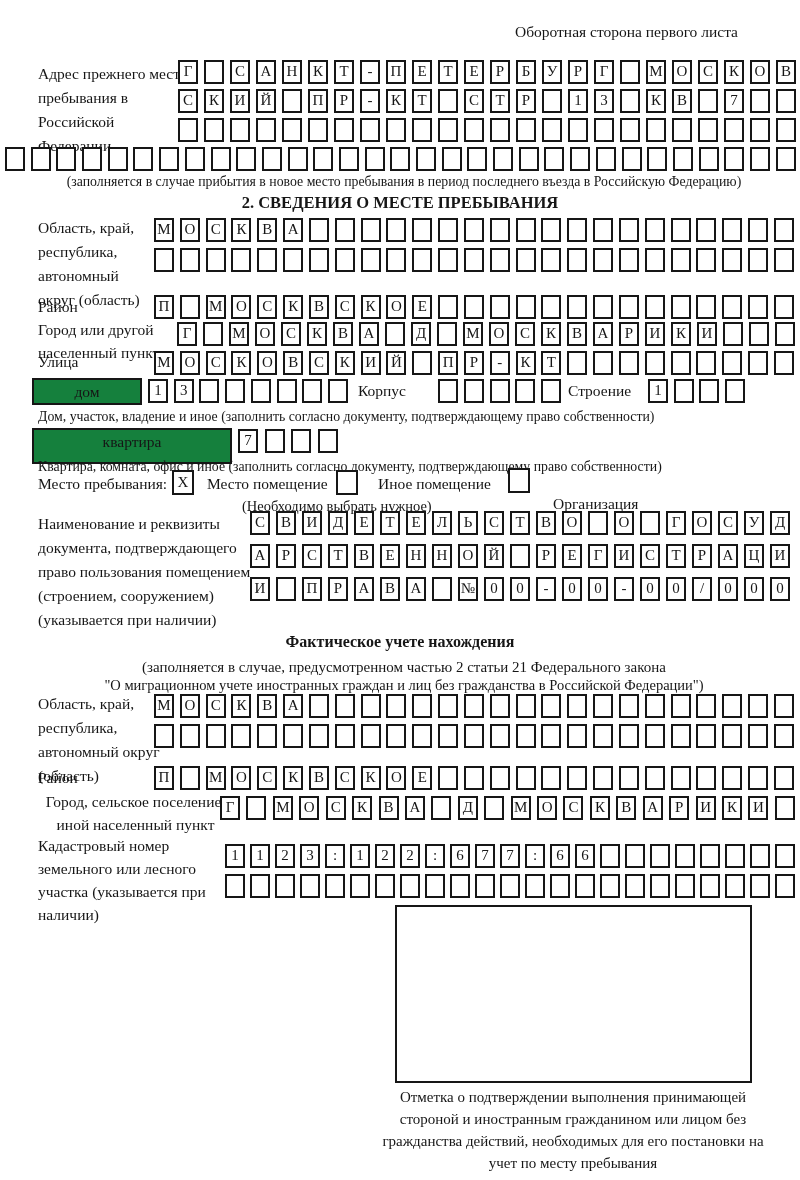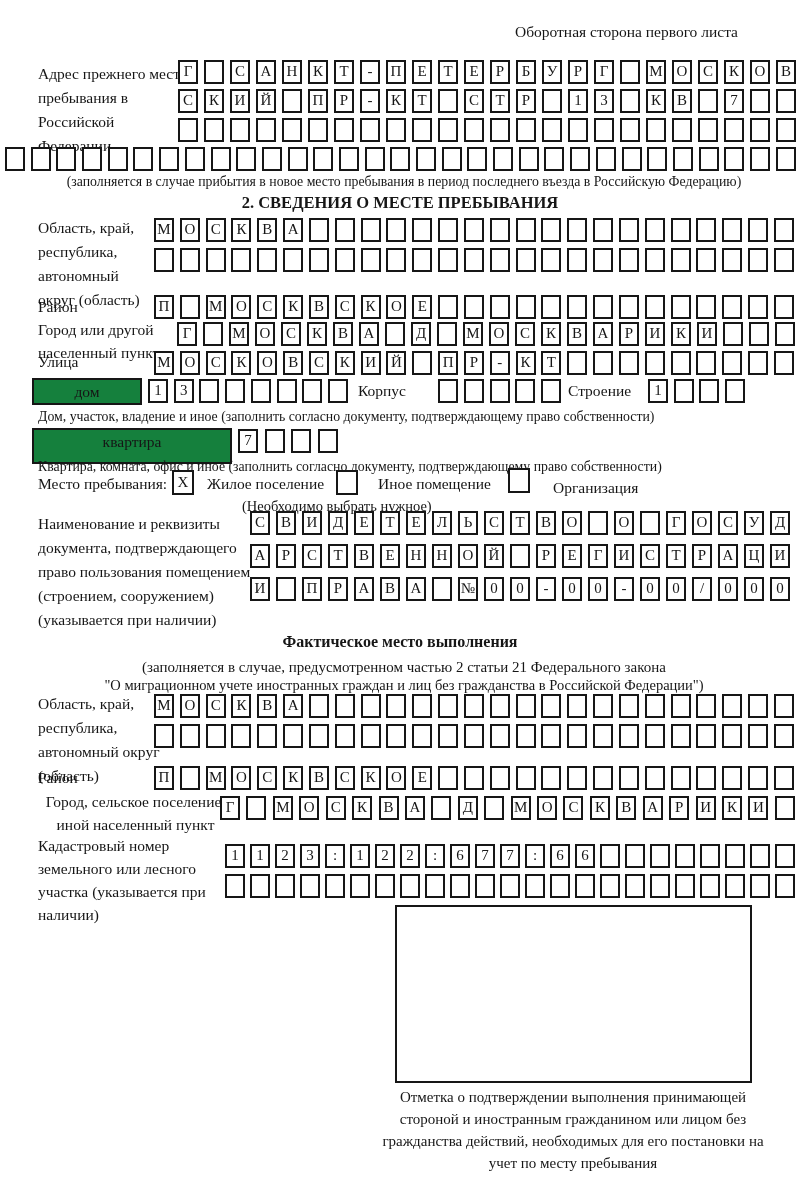--- a/index.html
+++ b/index.html
@@ -314,25 +314,25 @@
 <div class="abs cells" style="top:429px;left:238px;width:100px;">
     <span class="cell">7</span>
     <span class="cell"></span>
     <span class="cell"></span>
     <span class="cell"></span>
   </div>
 <div class="abs caption" style="top:458px;left:38px;width:740px;">Квартира, комната, офис и иное (заполнить согласно документу, подтверждающему право собственности)</div>
 
 <div class="abs label" style="top:472px;left:38px;">Место пребывания:</div>
 <div class="checkbox" style="top:470px;left:172px;">X</div>
-<div class="abs label" style="top:472px;left:207px;">Жилое поселение</div>
+<div class="abs label" style="top:472px;left:207px;">Место помещение</div>
 <div class="checkbox" style="top:470px;left:336px;"></div>
 <div class="abs label" style="top:472px;left:378px;">Иное помещение</div>
 <div class="checkbox" style="top:468px;left:508px;"></div>
-<div class="abs label" style="top:476px;left:553px;text-align:center;">Организация</div>
+<div class="abs label" style="top:492px;left:553px;text-align:center;">Организация</div>
 <div class="abs caption" style="top:498px;left:242px;font-size:14.5px;">(Необходимо выбрать нужное)</div>
 
 <div class="abs label" style="top:512px;left:38px;width:218px;">Наименование и реквизиты документа, подтверждающего право пользования помещением (строением, сооружением) (указывается при наличии)</div>
 <div class="abs cells" style="top:511px;left:250px;width:540px;">
     <span class="cell">С</span>
     <span class="cell">В</span>
     <span class="cell">И</span>
     <span class="cell">Д</span>
     <span class="cell">Е</span>
     <span class="cell">Т</span>
@@ -392,21 +392,21 @@
     <span class="cell">0</span>
     <span class="cell">-</span>
     <span class="cell">0</span>
     <span class="cell">0</span>
     <span class="cell">/</span>
     <span class="cell">0</span>
     <span class="cell">0</span>
     <span class="cell">0</span>
   </div>
 
-<div class="abs title" style="top:633px;font-size:16px;">Фактическое место выполнения</div>
+<div class="abs title" style="top:633px;font-size:16px;">Фактическое учете нахождения</div>
 <div class="abs caption center" style="top:659px;font-size:15px;">(заполняется в случае, предусмотренном частью 2 статьи 21 Федерального закона</div>
 <div class="abs caption center" style="top:677px;font-size:14.5px;">"О миграционном учете иностранных граждан и лиц без гражданства в Российской Федерации")</div>
 
 <div class="abs label" style="top:692px;left:38px;width:140px;">Область, край, республика, автономный округ (область)</div>
 <div class="abs cells" style="top:694px;left:154px;width:640px;">
     <span class="cell">М</span>
     <span class="cell">О</span>
     <span class="cell">С</span>
     <span class="cell">К</span>
     <span class="cell">В</span>

